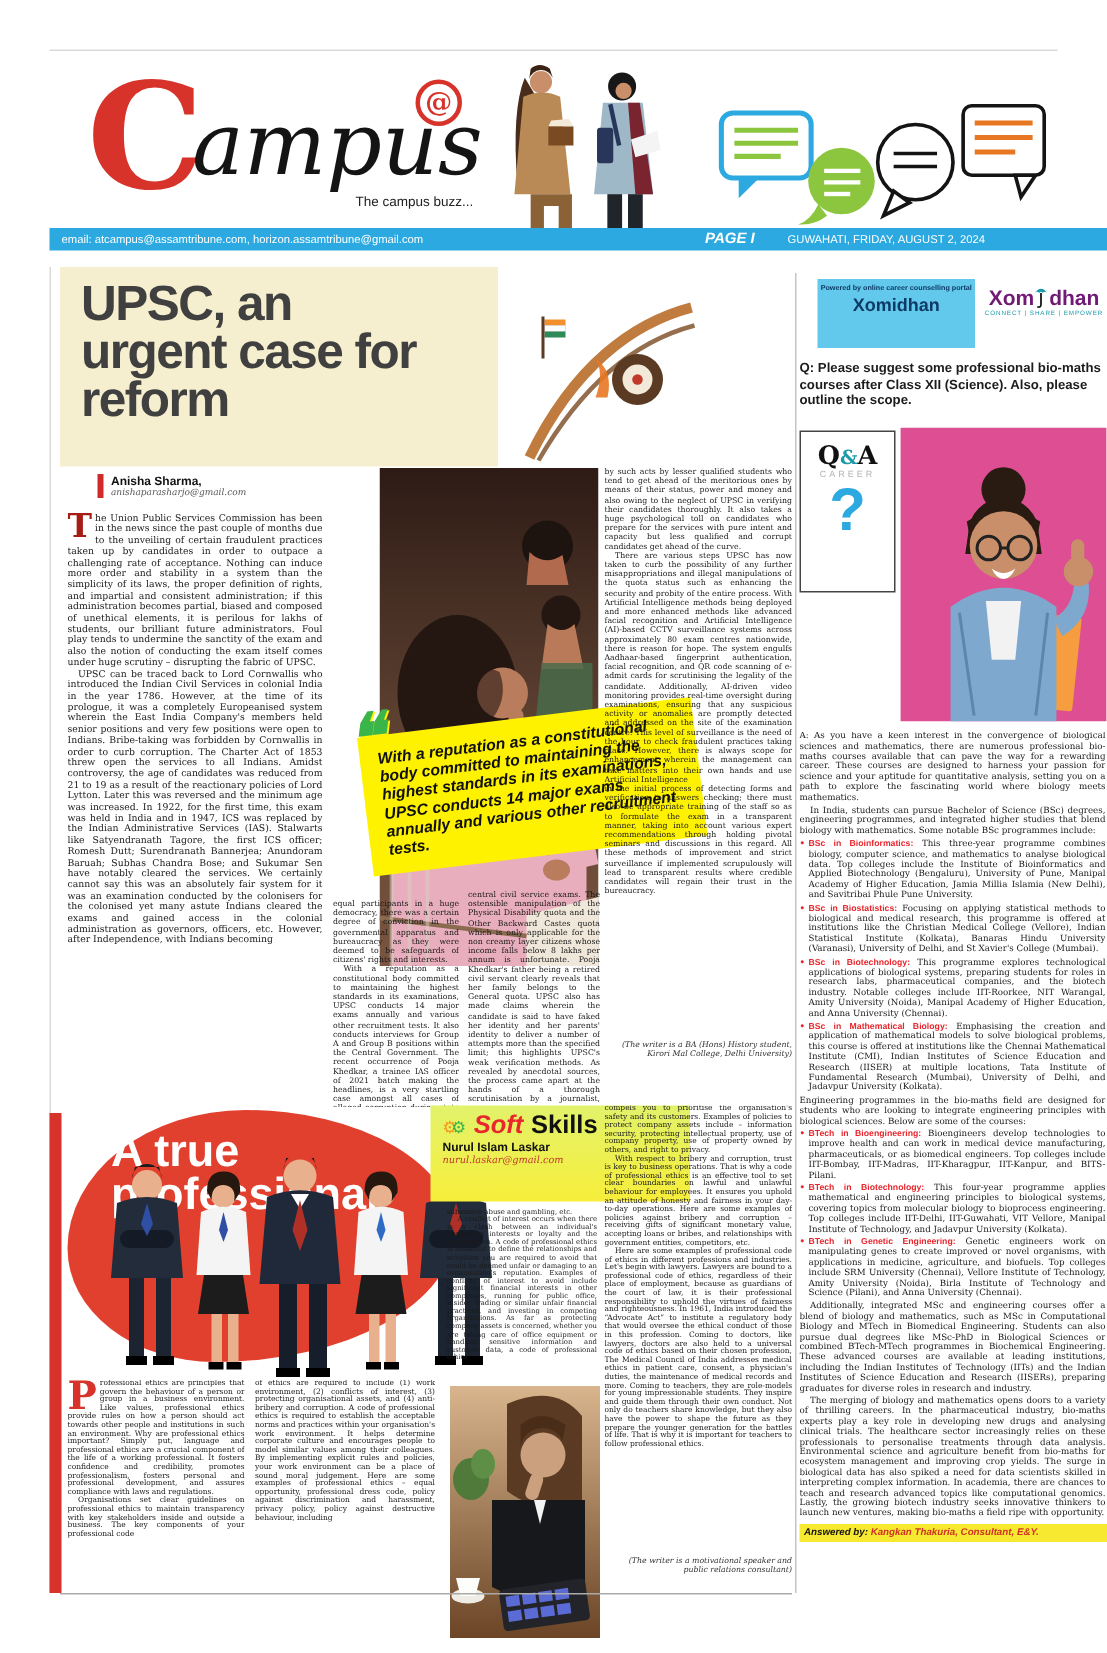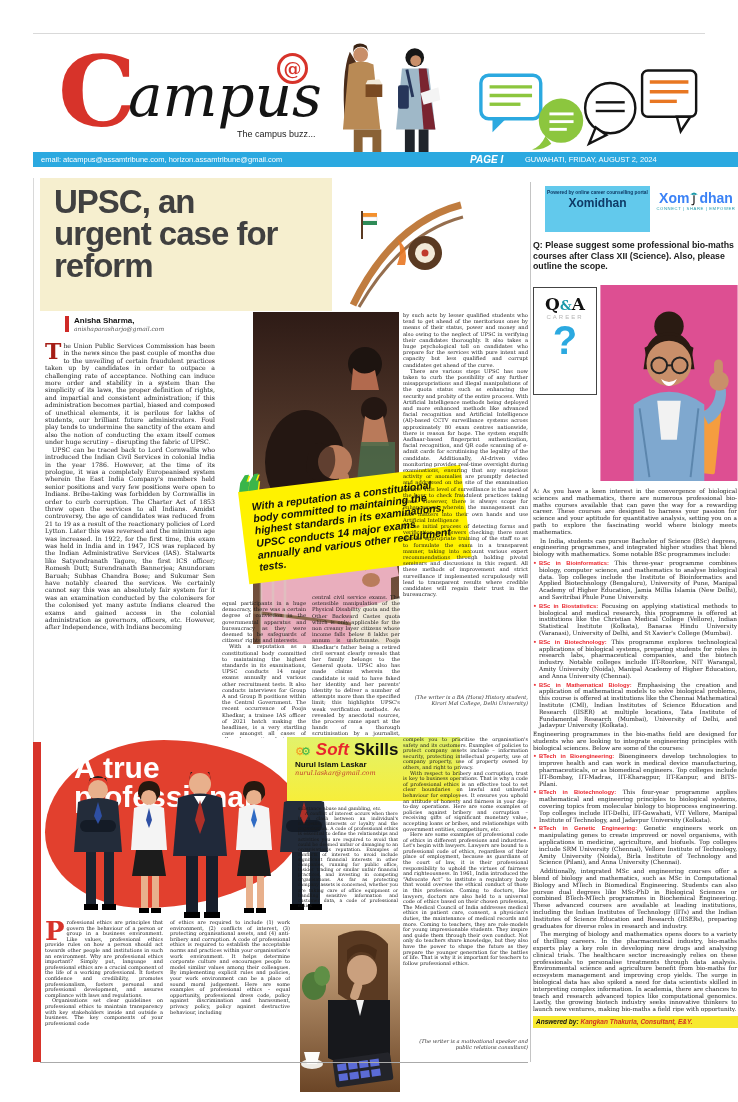--- a/index.html
+++ b/index.html
@@ -49,21 +49,21 @@
   .soft-black{font-family:"Liberation Sans",sans-serif;font-weight:800;font-size:17px;color:#111;}
   .gear{font-size:11px;}
   .soft-author{font-family:"Liberation Sans",sans-serif;font-weight:bold;font-size:8px;color:#111;}
   .soft-mail{font-style:italic;font-size:6.5px;color:#c0392b;}
   .rule{background:#aaa;}
   
   .vrule{background:#c4c4c4;}
   .powered{background:#62c9ec;color:#0e3a66;text-align:center;font-family:"Liberation Sans",sans-serif;}
   .powered-small{font-size:4.8px;font-weight:bold;line-height:5.6px;padding-top:4px;}
   .powered-name{font-size:12px;font-weight:bold;line-height:14px;}
-  .xlogo{font-family:"Liberation Sans",sans-serif;font-weight:bold;font-size:14px;color:#3b82f6;
+  .xlogo{font-family:"Liberation Sans",sans-serif;font-weight:bold;font-size:14px;color:#701a75;
          display:flex;align-items:flex-end;justify-content:center;}
   .xlogo-tag{font-family:"Liberation Sans",sans-serif;font-size:4.2px;letter-spacing:.6px;color:#1b9aaa;text-align:center;}
   .question{font-family:"Liberation Sans",sans-serif;font-weight:800;font-size:8.8px;line-height:1.2;color:#1c1c1c;}
   .qabox{border:1.5px solid #444;background:#fff;text-align:center;}
   .qa-q{font-family:"DejaVu Serif",serif;font-weight:900;font-size:17px;color:#111;}
   .qa-amp{font-family:"DejaVu Serif",serif;font-weight:900;font-size:13px;color:#1b9aaa;}
   .qa-career{font-family:"Liberation Sans",sans-serif;font-size:6px;letter-spacing:2px;color:#b5b5b5;}
   .qa-mark{font-family:"Liberation Sans",sans-serif;font-weight:900;font-size:40px;line-height:1;color:#2ba9e0;}
   .answer{font-size:5.8px;line-height:6.8px;}
   .answer p{margin:0 0 2px 0;}

